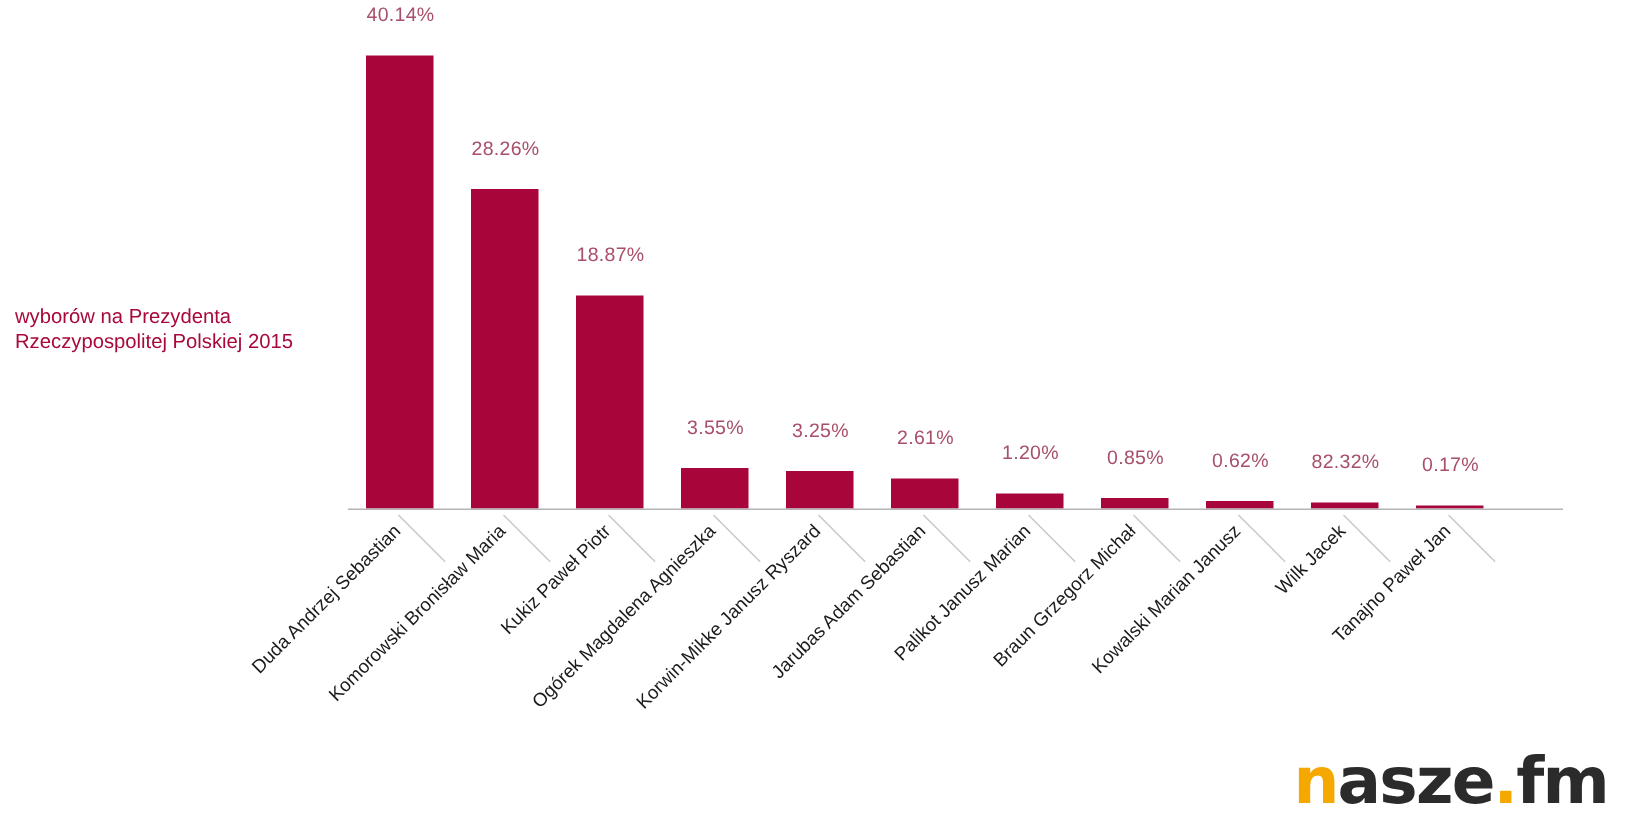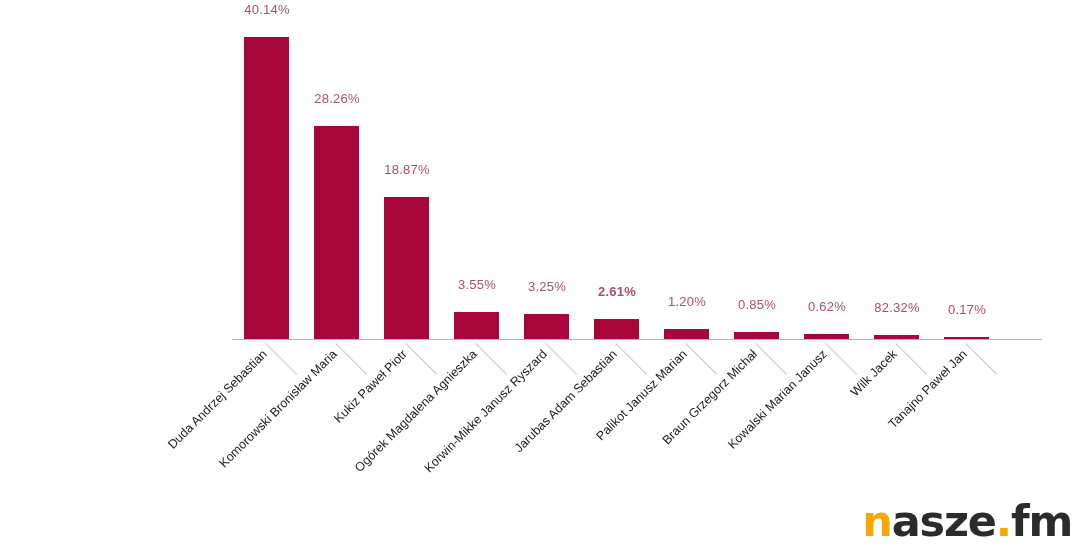--- a/index.html
+++ b/index.html
@@ -134,20 +134,22 @@
     line-height: 1;
     color: #2b2b2b;
     user-select: none;
   }
   #logo .accent { color: #f5a800; }
 </style>
 </head>
 <body>
 
 <div id="title-block">
+  <div id="chart-subtitle">wyborów na Prezydenta
+Rzeczypospolitej Polskiej 2015</div>
 </div>
 
 <div id="plot-area">
   <div id="bars">
       <div class="bar-slot" style="left: 0px;">
         <div class="bar" title="Duda Andrzej Sebastian 40.14%" style="height: 301.853px; background: rgb(168, 6, 58);"></div>
         <div class="bar-label" style="bottom: 321.853px;">40.14%</div>
       </div>
       <div class="bar-slot" style="left: 70px;">
         <div class="bar" title="Komorowski Bronisław Maria 28.26%" style="height: 212.515px; background: rgb(168, 6, 58);"></div>
@@ -160,21 +162,21 @@
       <div class="bar-slot" style="left: 210px;">
         <div class="bar" title="Ogórek Magdalena Agnieszka 3.55%" style="height: 26.696px; background: rgb(168, 6, 58);"></div>
         <div class="bar-label" style="bottom: 46.696px;">3.55%</div>
       </div>
       <div class="bar-slot" style="left: 280px;">
         <div class="bar" title="Korwin-Mikke Janusz Ryszard 3.25%" style="height: 24.44px; background: rgb(168, 6, 58);"></div>
         <div class="bar-label" style="bottom: 44.44px;">3.25%</div>
       </div>
       <div class="bar-slot" style="left: 350px;">
         <div class="bar" title="Jarubas Adam Sebastian 2.61%" style="height: 19.6272px; background: rgb(168, 6, 58);"></div>
-        <div class="bar-label" style="bottom: 39.6272px; font-weight: bold;">2.61%</div>
+        <div class="bar-label" style="bottom: 39.6272px;">2.61%</div>
       </div>
       <div class="bar-slot" style="left: 420px;">
         <div class="bar" title="Palikot Janusz Marian 1.20%" style="height: 9.024px; background: rgb(168, 6, 58);"></div>
         <div class="bar-label" style="bottom: 29.024px;">1.20%</div>
       </div>
       <div class="bar-slot" style="left: 490px;">
         <div class="bar" title="Braun Grzegorz Michał 0.85%" style="height: 6.392px; background: rgb(168, 6, 58);"></div>
         <div class="bar-label" style="bottom: 26.392px;">0.85%</div>
       </div>
       <div class="bar-slot" style="left: 560px;">

